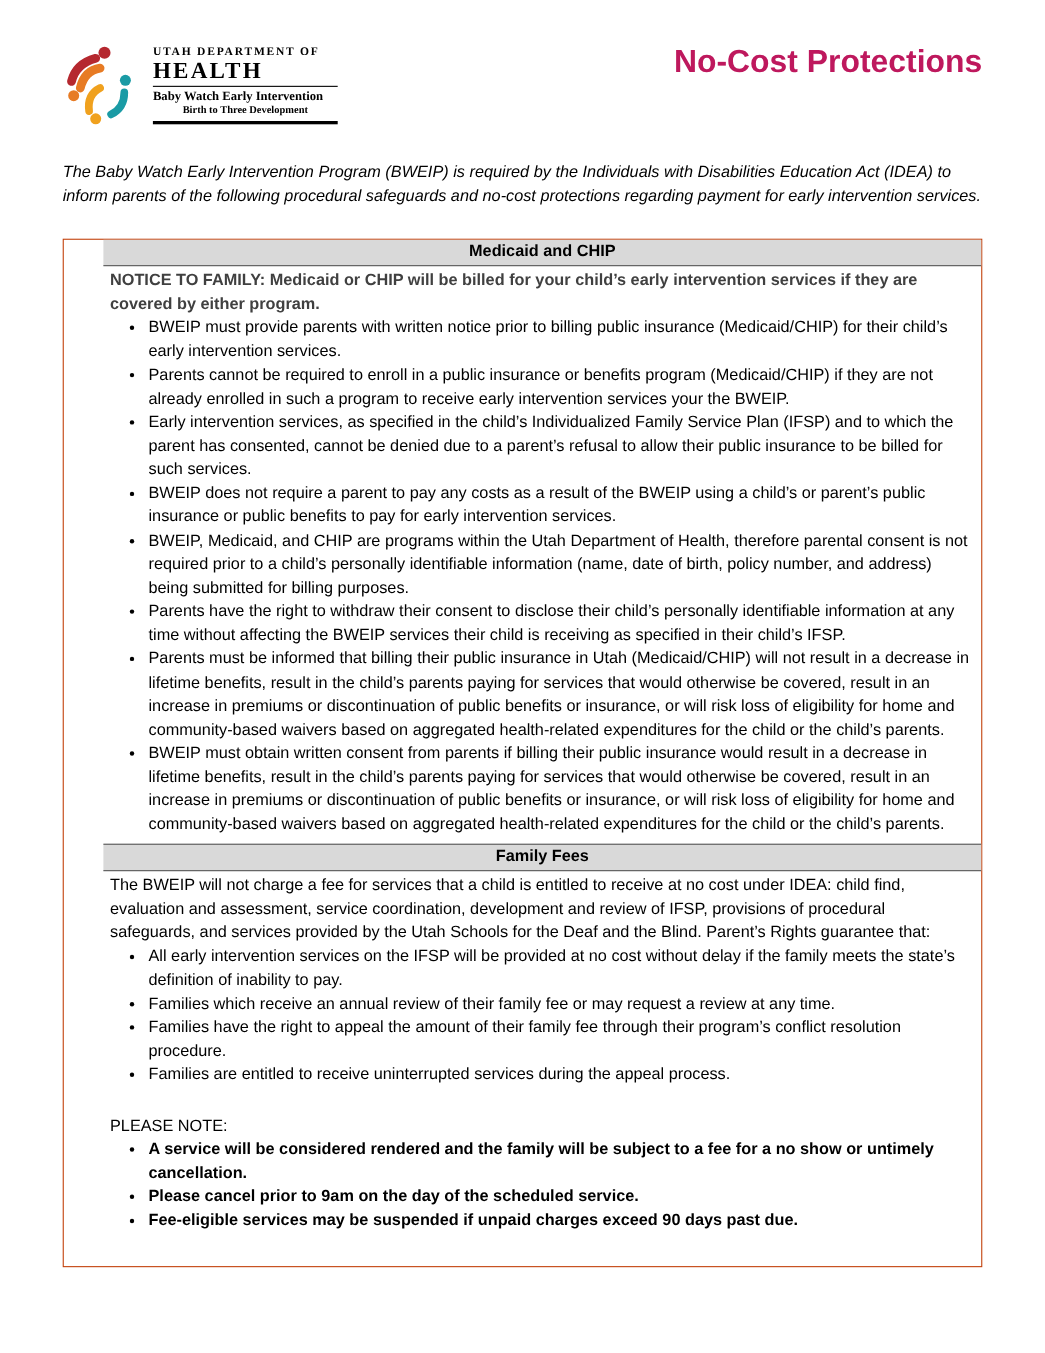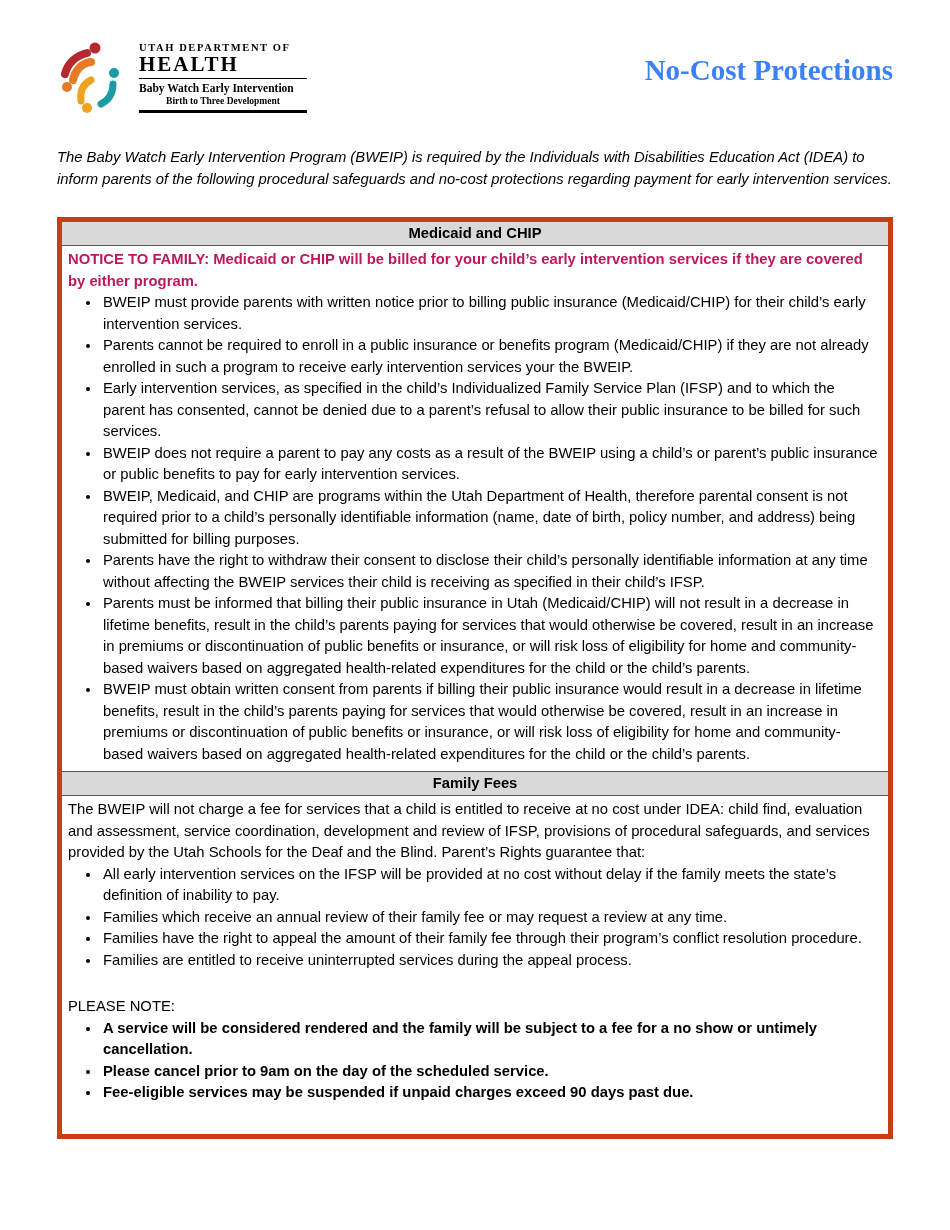--- a/index.html
+++ b/index.html
@@ -54,56 +54,56 @@
     font-weight: bold;
     line-height: 1.2;
   }
   .logo-subprogram {
     font-size: 9.5px;
     font-weight: bold;
     text-align: center;
     line-height: 1.2;
   }
   .doc-title {
-    font-family: Liberation Serif, serif;
+    font-family: Liberation Sans, sans-serif;
     font-size: 29px;
     font-weight: bold;
-    margin-top: 14px;
-    color: #3b82f6;
+    color: #be185d;
   }
 
   
   .intro {
     margin-top: 33px;
     font-size: 14.8px;
     line-height: 21.5px;
     font-style: italic;
   }
 
   .doc-table {
     margin-top: 27px;
-    border: 5px solid #c2410c;
+    border: 1px solid #c2410c;
+    padding-left: 36px;
   }
   .section-heading {
     background: #d9d9d9;
     border-bottom: 1px solid #595959;
     font-weight: bold;
     text-align: center;
     font-size: 14.8px;
     line-height: 23px;
   }
   .section-heading.mid { border-top: 1px solid #595959; }
   .section-body {
     padding: 3px 10px 6px 6px;
     font-size: 14.8px;
     line-height: 21.5px;
   }
   .section-body.last { padding-bottom: 30px; }
   .notice {
-    color: #be185d;
+    color: #404040;
     font-weight: bold;
   }
   ul.doc-list {
     list-style: disc;
     padding-left: 33px;
   }
   ul.doc-list li { padding-left: 2px; }
   .please-note {
     font-weight: normal;
     margin-top: 25px;

